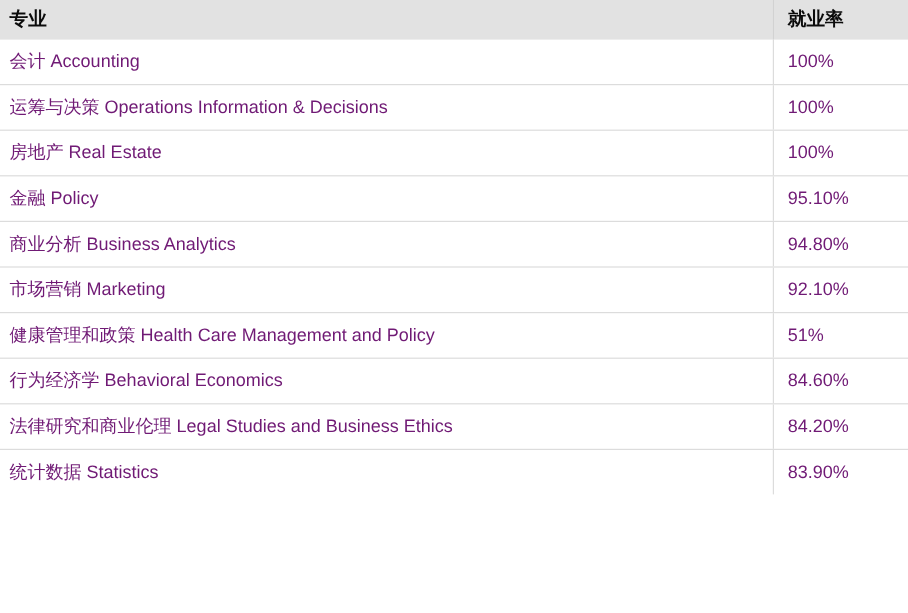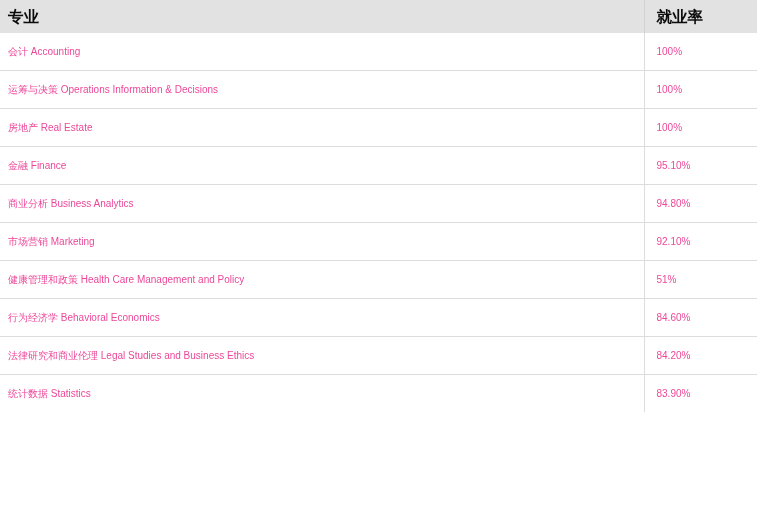--- a/index.html
+++ b/index.html
@@ -43,22 +43,22 @@
     box-sizing: border-box;
   }
   thead th.rate-head {
     padding-left: 12px;
     border-left: 1px solid #d2d2d2;
   }
 
   tbody td {
     height: 37px;
     line-height: 37px;
-    font-size: 10px;
-    color: #ec4899;
+    font-size: 15px;
+    color: #701a75;
     text-align: left;
     padding: 0 0 0 8px;
     border-bottom: 1px solid #dcdcdc;
     vertical-align: middle;
     white-space: nowrap;
     overflow: hidden;
     background: #ffffff;
     box-sizing: border-box;
     font-weight: normal;
   }
@@ -92,21 +92,21 @@
         </tr>
         <tr>
           <td class="major-cell">运筹与决策 Operations Information &amp; Decisions</td>
           <td class="rate-cell">100%</td>
         </tr>
         <tr>
           <td class="major-cell">房地产 Real Estate</td>
           <td class="rate-cell">100%</td>
         </tr>
         <tr>
-          <td class="major-cell">金融 Finance</td>
+          <td class="major-cell">金融 Policy</td>
           <td class="rate-cell">95.10%</td>
         </tr>
         <tr>
           <td class="major-cell">商业分析 Business Analytics</td>
           <td class="rate-cell">94.80%</td>
         </tr>
         <tr>
           <td class="major-cell">市场营销 Marketing</td>
           <td class="rate-cell">92.10%</td>
         </tr>

